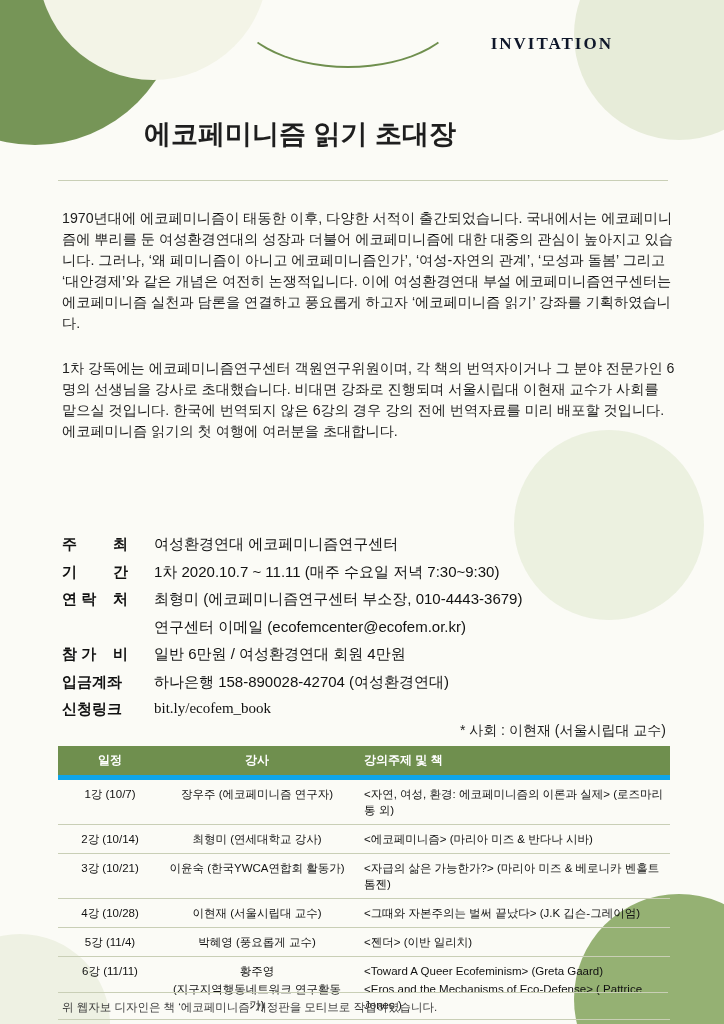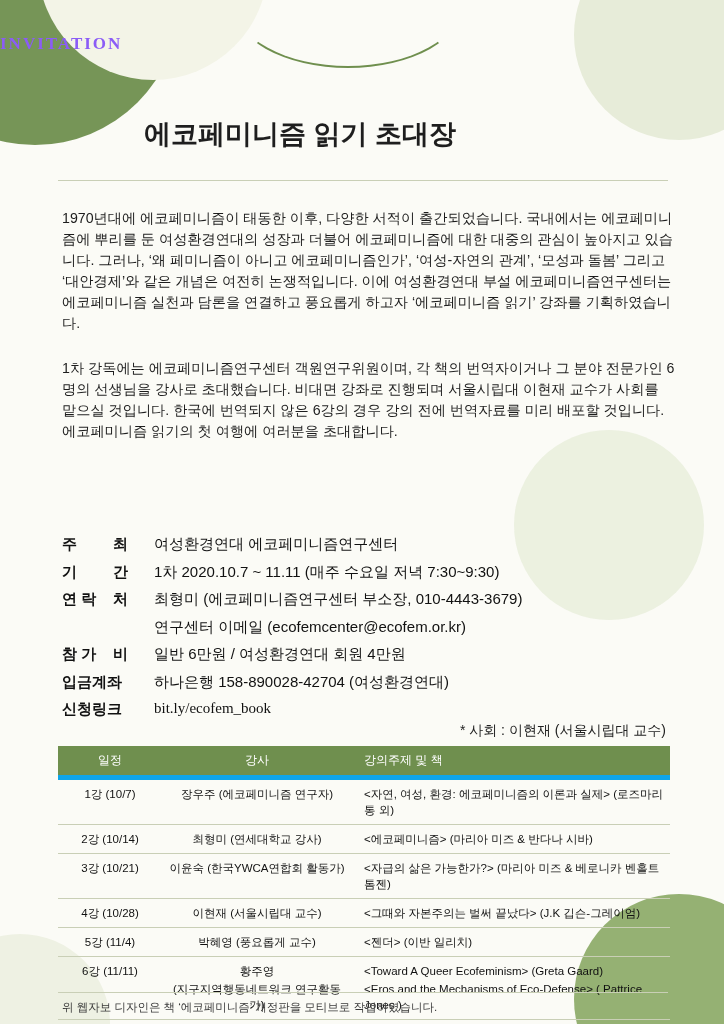--- a/index.html
+++ b/index.html
@@ -85,25 +85,25 @@
     border-top-color: transparent;
     border-left-color: transparent;
     border-right-color: transparent;
     transform: rotate(0deg);
   }
   .invitation {
     position: absolute;
     top: 34px;
     left: 0;
     width: 613px;
-    text-align: left;
+    text-align: right;
     font-size: 17px;
     letter-spacing: 2px;
     font-weight: bold;
-    color: #8b5cf6;
+    color: #0f172a;
     font-family: "Liberation Serif", serif;
   }
   .title {
     position: absolute;
     top: 116px;
     left: 0;
     width: 600px;
     text-align: center;
     font-size: 27px;
     font-weight: bold;
@@ -195,21 +195,21 @@
   }
   table {
     border-collapse: collapse;
     width: 612px;
     font-size: 11.5px;
     color: #111;
   }
   thead th {
     background: #6f8f4e;
     color: #ffffff;
-    font-weight: normal;
+    font-weight: bold;
     padding: 6px 4px;
     font-size: 12px;
     border: none;
   }
   tbody td {
     padding: 6px 6px;
     border-bottom: 1px solid #c9cfb6;
     vertical-align: top;
     line-height: 16px;
   }

